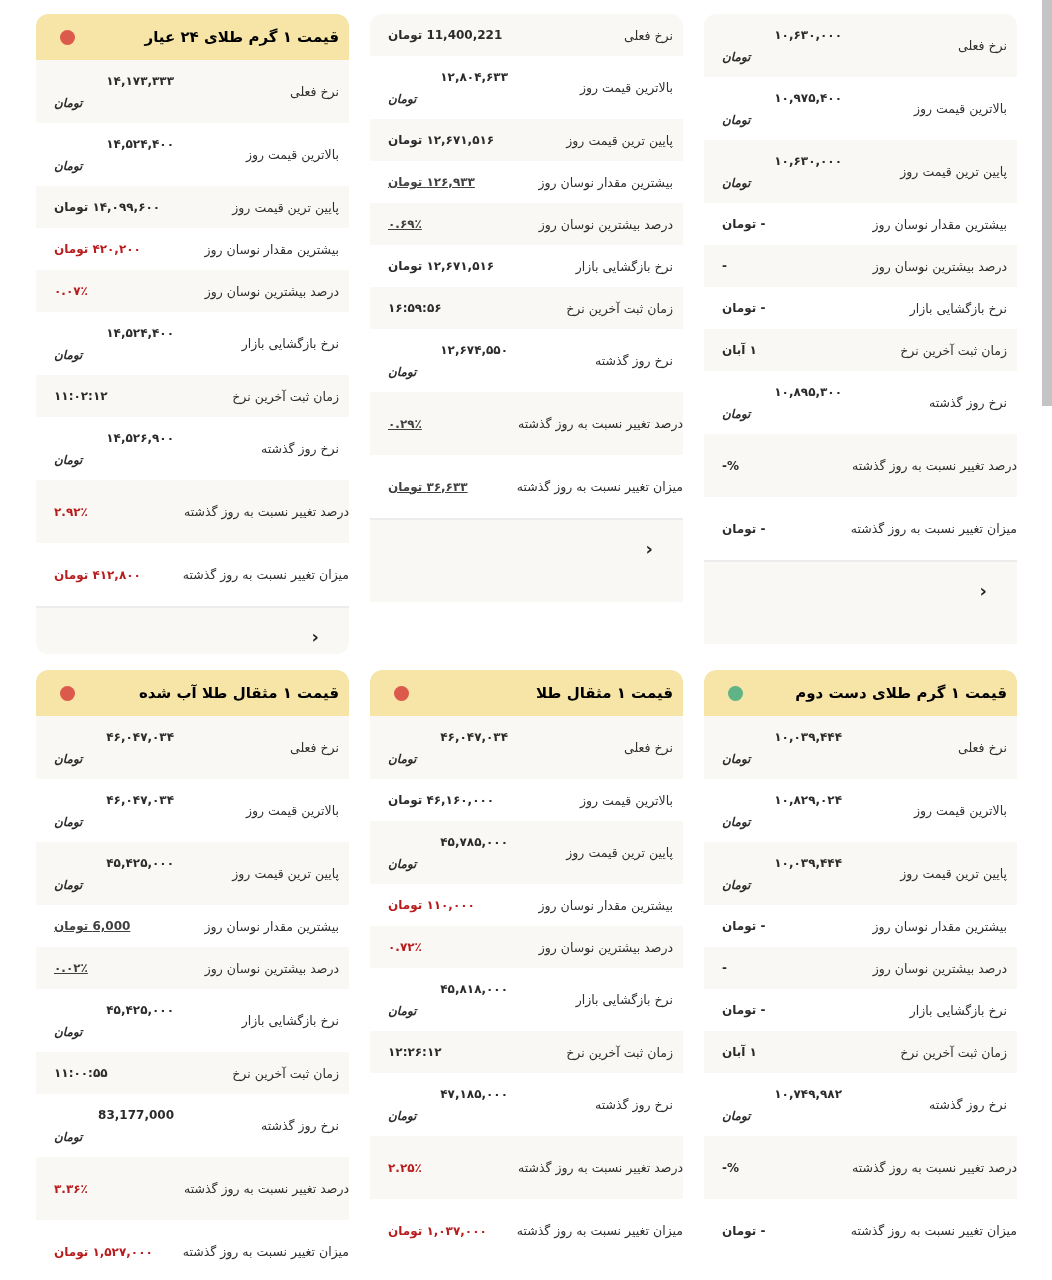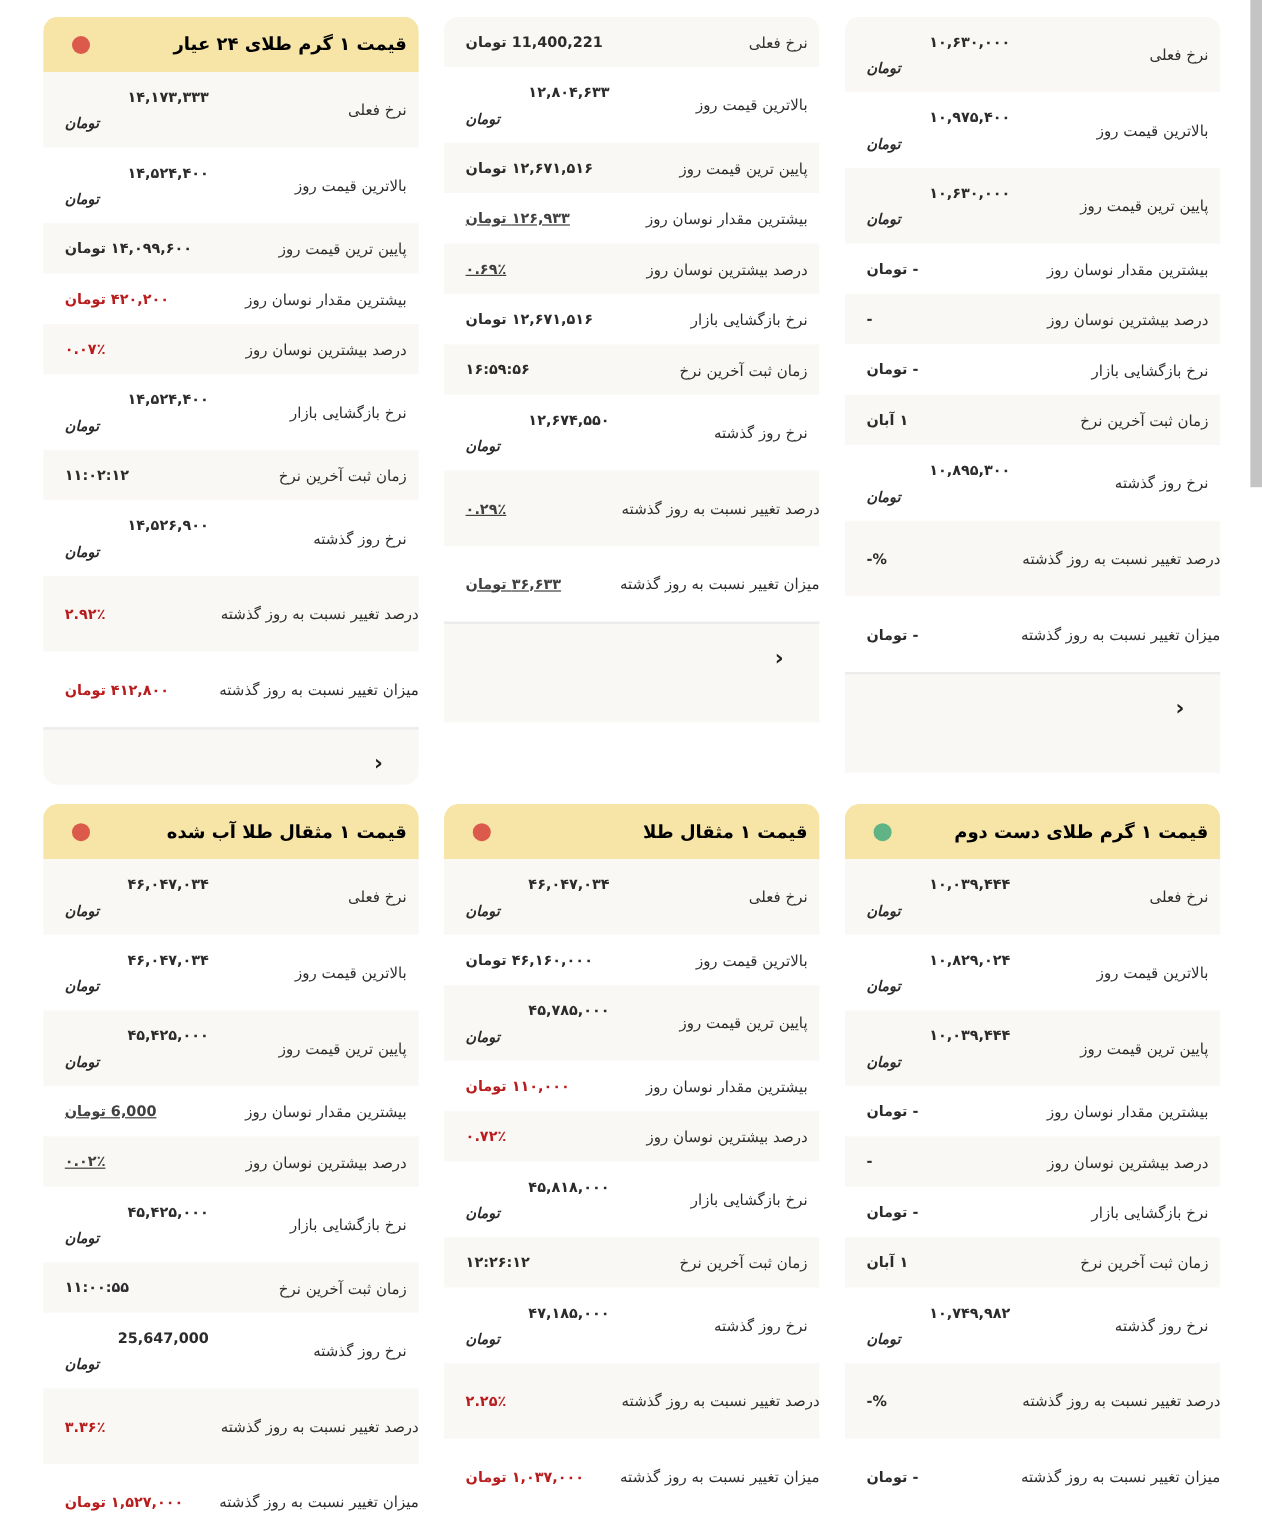--- a/index.html
+++ b/index.html
@@ -261,21 +261,21 @@
             <span class="unit">تومان</span>
           </span>
       </div>
       <div class="row h-short">
         <span class="label">زمان ثبت آخرین نرخ</span>
         <span class="value inline">۱۱:۰۰:۵۵</span>
       </div>
       <div class="row h-tall">
         <span class="label">نرخ روز گذشته</span>
         <span class="value">
-            <span class="num">25,647,000</span>
+            <span class="num">83,177,000</span>
             <span class="unit">تومان</span>
           </span>
       </div>
       <div class="row h-tall">
         <span class="label wrap">درصد تغییر نسبت به روز گذشته</span>
         <span class="value inline red">۳.۳۶٪</span>
       </div>
       <div class="row h-tall">
         <span class="label wrap">میزان تغییر نسبت به روز گذشته</span>
         <span class="value inline red">۱,۵۲۷,۰۰۰ تومان</span>

